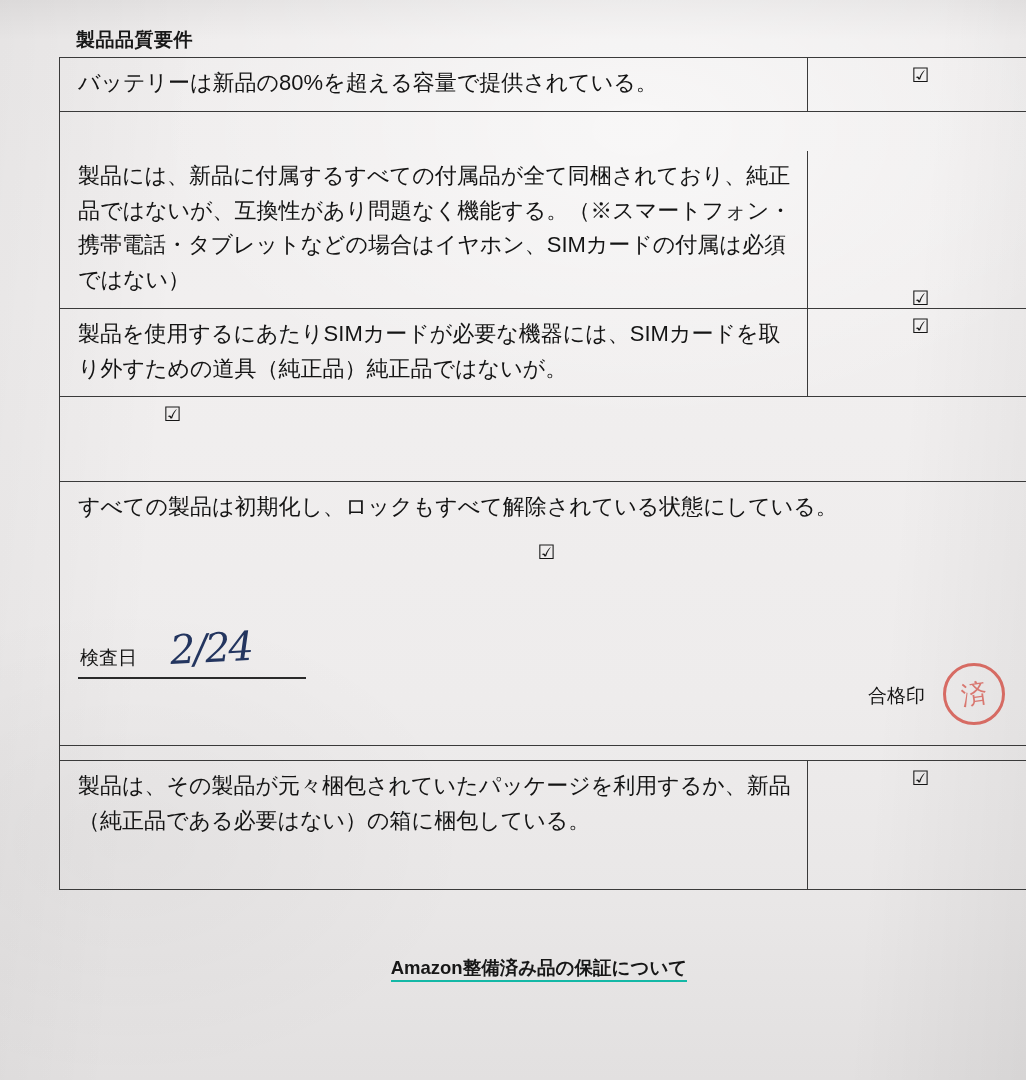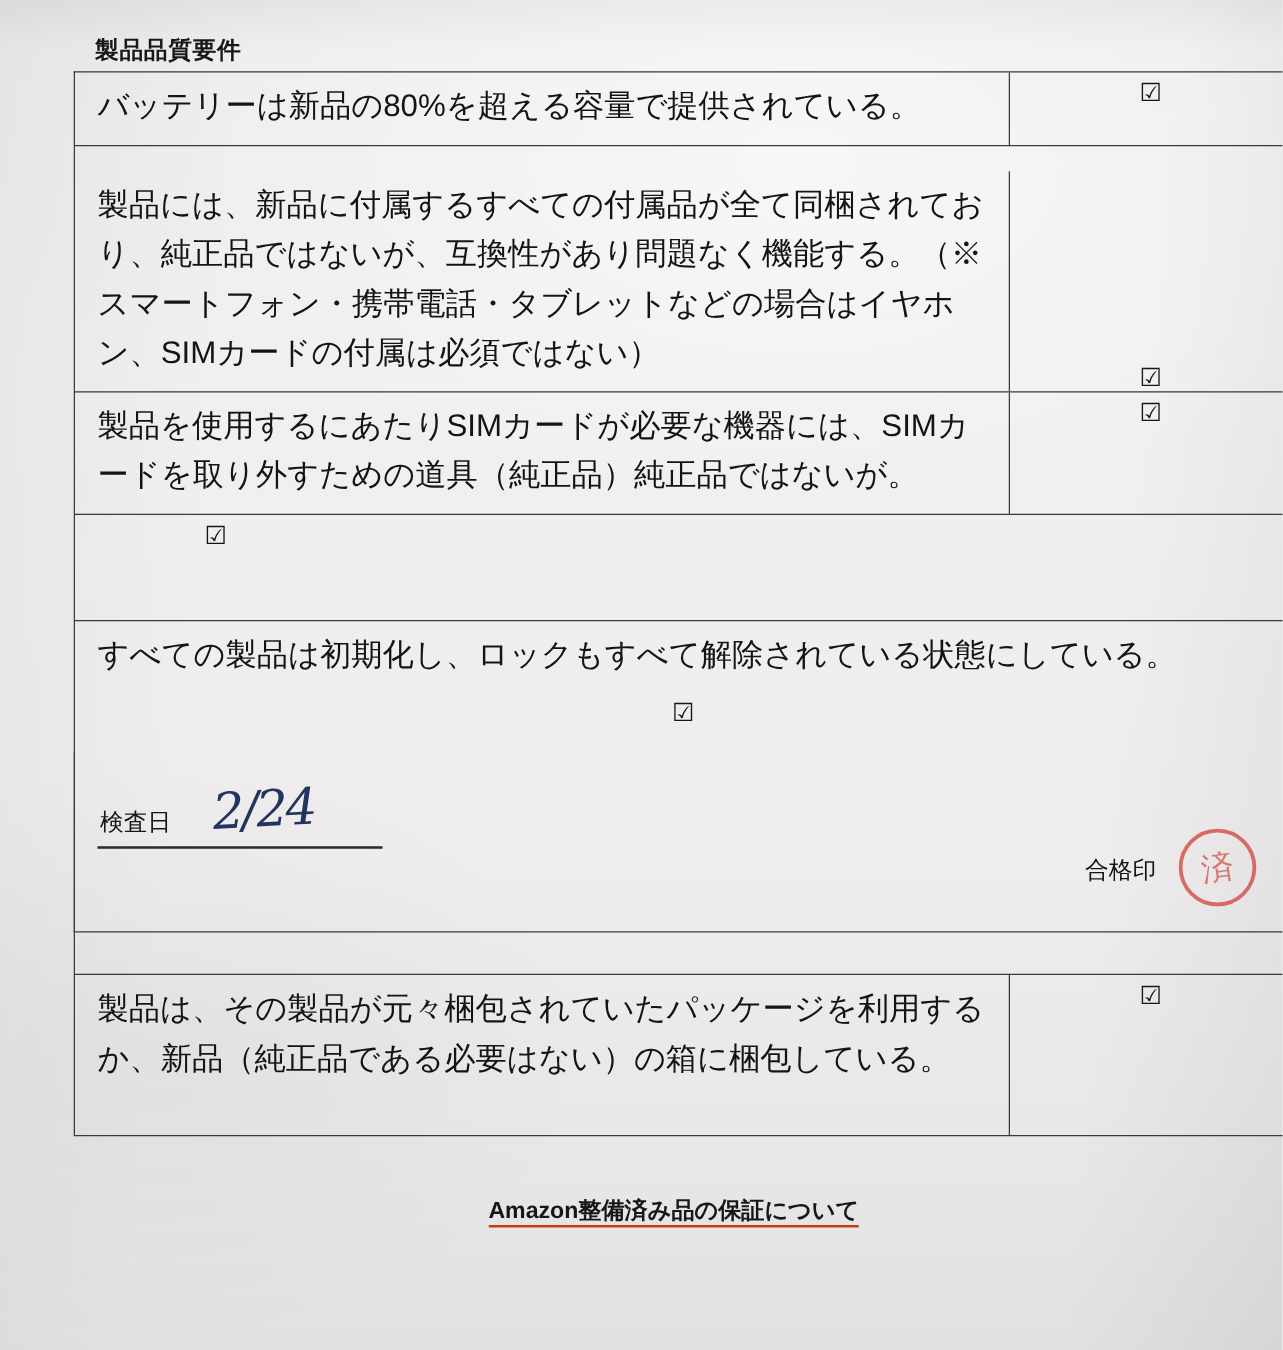--- a/index.html
+++ b/index.html
@@ -63,21 +63,21 @@
     box-sizing: border-box;
   }
   .row {
     display: flex;
     border-bottom: 1.5px solid #3a3a3a;
     box-sizing: border-box;
   }
   .cell-text {
     flex: 1 1 auto;
     padding: 8px 14px 10px 18px;
-    font-size: 25px;
+    font-size: 22px;
     line-height: 1.58;
     border-right: 1.5px solid #3a3a3a;
     box-sizing: border-box;
     color: #141414;
   }
   .cell-check {
     flex: 0 0 225px;
     display: flex;
     align-items: flex-start;
     justify-content: center;
@@ -171,21 +171,21 @@
     position: absolute;
     left: 0;
     right: 0;
     top: 955px;
     text-align: center;
     font-size: 18.5px;
     font-weight: bold;
     color: #171717;
   }
   .bottom-heading span {
-    border-bottom: 2px solid #c2410c;
+    border-bottom: 2px solid #14b8a6;
     padding-bottom: 2px;
   }
 </style>
 </head>
 <body>
 
 <div class="paper"></div>
 
 <div class="sheet">
 

